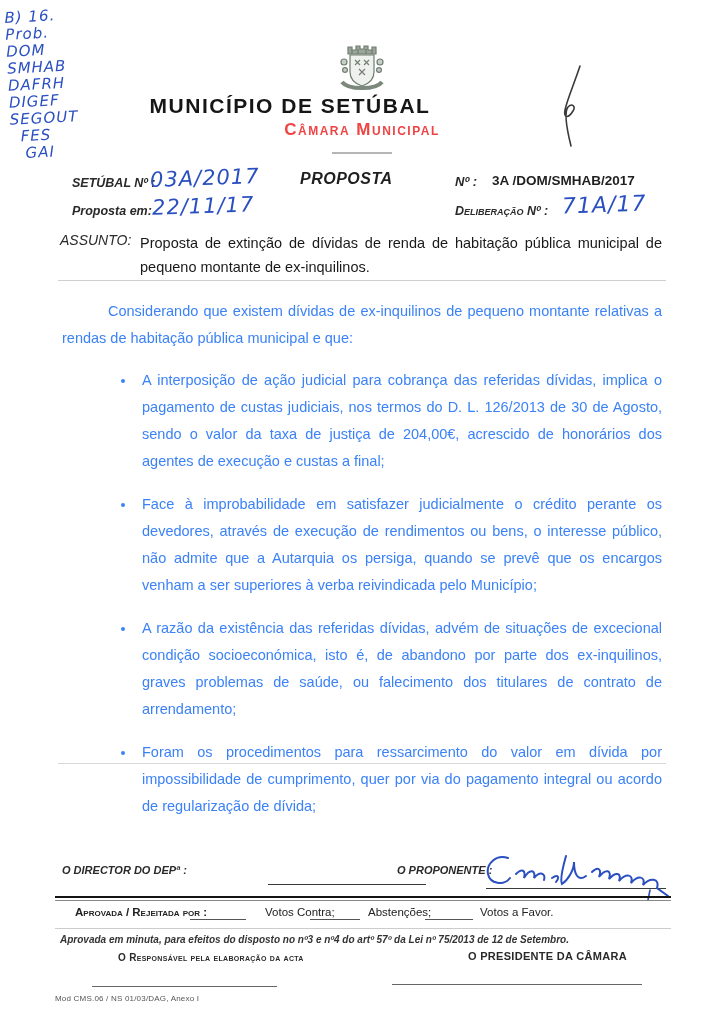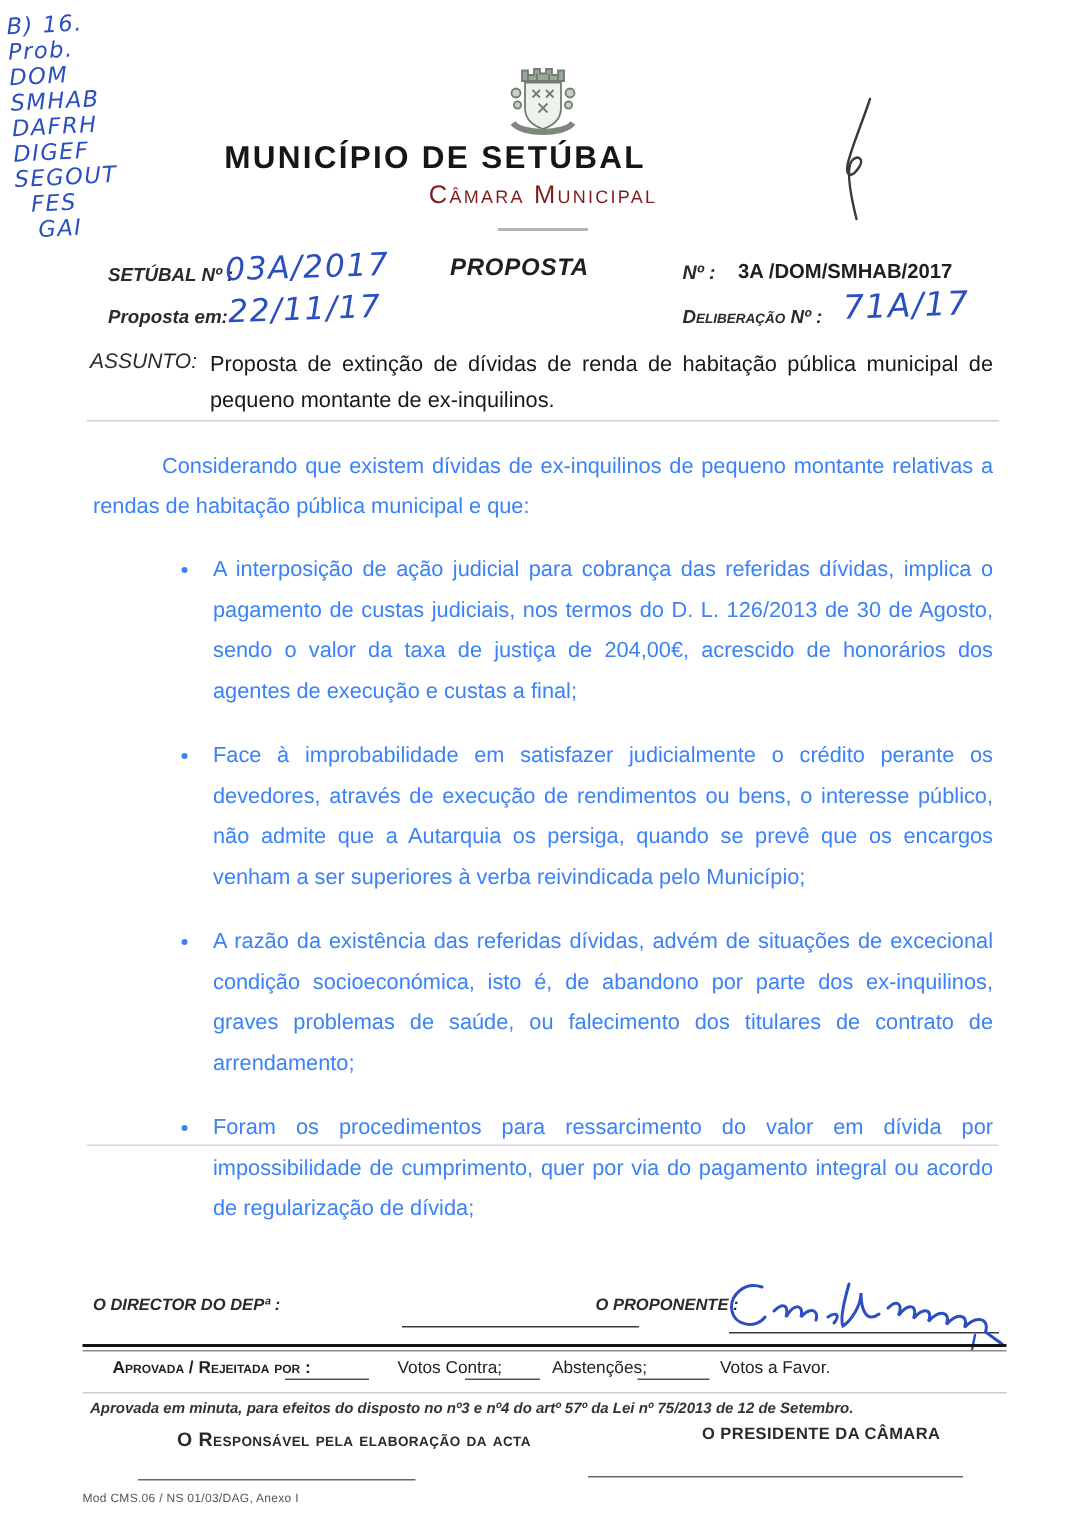--- a/index.html
+++ b/index.html
@@ -17,21 +17,21 @@
     letter-spacing:1px;font-weight:500;
   }
   .corner-note{top:8px;left:8px;font-size:15px;line-height:17px;transform:rotate(-3deg);}
   .corner-note div{white-space:nowrap;}
   .corner-note div:nth-child(8){padding-left:10px;}
   .corner-note div:nth-child(9){padding-left:14px;}
 
   
   .crest{left:332px;top:36px;}
   .muni-title{left:0;top:94px;width:580px;text-align:center;font-size:21px;font-weight:bold;letter-spacing:1.5px;color:#161616;}
-  .camara-title{left:0;top:120px;width:724px;text-align:center;font-size:17px;font-weight:normal;font-variant:small-caps;letter-spacing:1.5px;color:#7f1d1d;}
+  .camara-title{left:0;top:120px;width:724px;text-align:center;font-size:17px;font-weight:bold;font-variant:small-caps;letter-spacing:1.5px;color:#ef4444;}
   .header-rule{left:332px;top:152px;width:60px;border-bottom:2px solid #b5b5b5;}
   .paraph{left:548px;top:62px;}
 
   
   .lbl{font-style:italic;font-weight:bold;color:#2a2a2a;}
   .sc{font-variant:small-caps;}
   .meta-reuniao{left:72px;top:176px;font-size:12.5px;}
   .meta-reuniao-val{left:150px;top:166px;font-size:21px;}
   .meta-proposta{left:300px;top:170px;font-size:16px;font-weight:bold;font-style:italic;letter-spacing:.5px;}
   .meta-num-lbl{left:455px;top:174px;font-size:13px;}
@@ -72,21 +72,21 @@
   .vb1{left:190px;top:906px;width:56px;}
   .vb2{left:310px;top:906px;width:50px;}
   .vb3{left:425px;top:906px;width:48px;}
   .votos-contra{left:254px;margin-left:11px;}
   .abstencoes{left:368px;}
   .votos-favor{left:480px;}
   .rule-votes{left:55px;top:928px;width:616px;border-bottom:1px solid #cccccc;}
 
   
   .minuta{left:60px;top:934px;width:560px;font-size:10px;font-style:italic;font-weight:bold;color:#333;}
-  .responsavel{left:118px;top:952px;font-size:13px;font-weight:bold;font-variant:small-caps;letter-spacing:.3px;color:#2a2a2a;}
+  .responsavel{left:118px;top:952px;font-size:10px;font-weight:bold;font-variant:small-caps;letter-spacing:.3px;color:#2a2a2a;}
   .presidente{left:468px;top:950px;font-size:11px;font-weight:bold;color:#2a2a2a;letter-spacing:.3px;}
   .sig-line-left{left:92px;top:968px;width:185px;height:18px;border-bottom:1px solid #666;}
   .sig-line-right{left:392px;top:966px;width:250px;height:18px;border-bottom:1px solid #666;}
   .form-code{left:55px;top:994px;font-size:8px;color:#555;letter-spacing:.2px;}
 </style>
 </head>
 <body>
 
 <div class="page">
 

